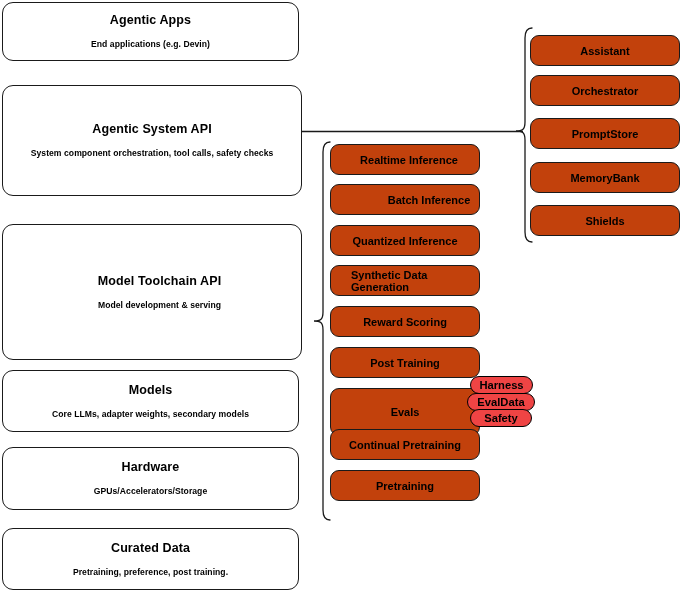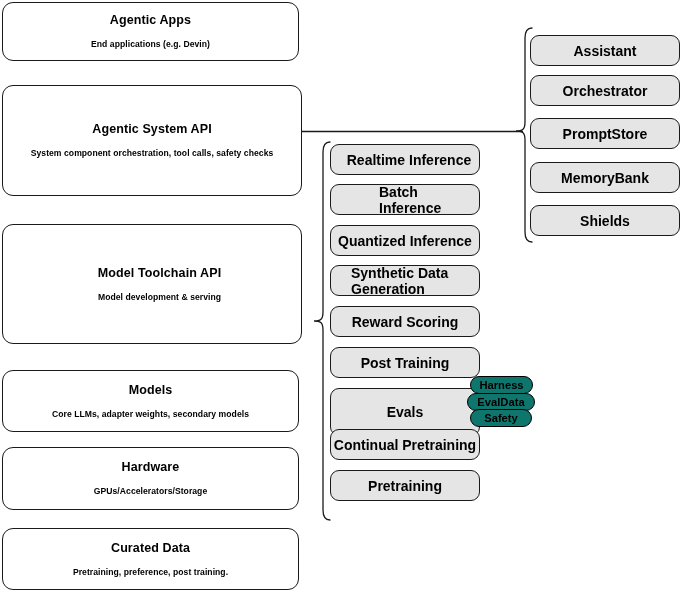--- a/index.html
+++ b/index.html
@@ -38,33 +38,33 @@
     font-size: 8.6px;
     line-height: 13px;
     margin-top: 10px;
     letter-spacing: 0.05px;
   }
   .capsule {
     position: absolute;
     box-sizing: border-box;
     border: 1.3px solid #1a1a1a;
     border-radius: 9px;
-    background: #e5e5e5;
+    background: #c2410c;
     display: flex;
     align-items: center;
     justify-content: center;
-    font-size: 14px;
+    font-size: 11px;
     color: #000000;
   }
   .pill {
     position: absolute;
     box-sizing: border-box;
     border: 1.4px solid #000000;
     border-radius: 999px;
-    background: #0f766e;
+    background: #ef4444;
     display: flex;
     align-items: center;
     justify-content: center;
     font-size: 11.2px;
     color: #000000;
     z-index: 5;
   }
   .brace {
     position: absolute;
     z-index: 2;
@@ -83,21 +83,21 @@
   <div class="node" style="left:2px; top:2px; width:297px; height:59px;">
     <div class="layer-title">Agentic Apps</div>
     <div class="layer-sub">End applications (e.g. Devin)</div>
   </div>
 
   <div class="node" style="left:2px; top:85px; width:300px; height:111px;">
     <div class="layer-title">Agentic System API</div>
     <div class="layer-sub">System component orchestration, tool calls, safety checks</div>
   </div>
 
-  <div class="node" style="left:2px; top:224px; width:300px; height:120px;padding-left:15px;">
+  <div class="node" style="left:2px; top:224px; width:300px; height:136px;padding-left:15px;">
     <div class="layer-title">Model Toolchain API</div>
     <div class="layer-sub">Model development &amp; serving</div>
   </div>
 
   <div class="node" style="left:2px; top:370px; width:297px; height:62px;">
     <div class="layer-title">Models</div>
     <div class="layer-sub">Core LLMs, adapter weights, secondary models</div>
   </div>
 
   <div class="node" style="left:2px; top:447px; width:297px; height:63px;">

